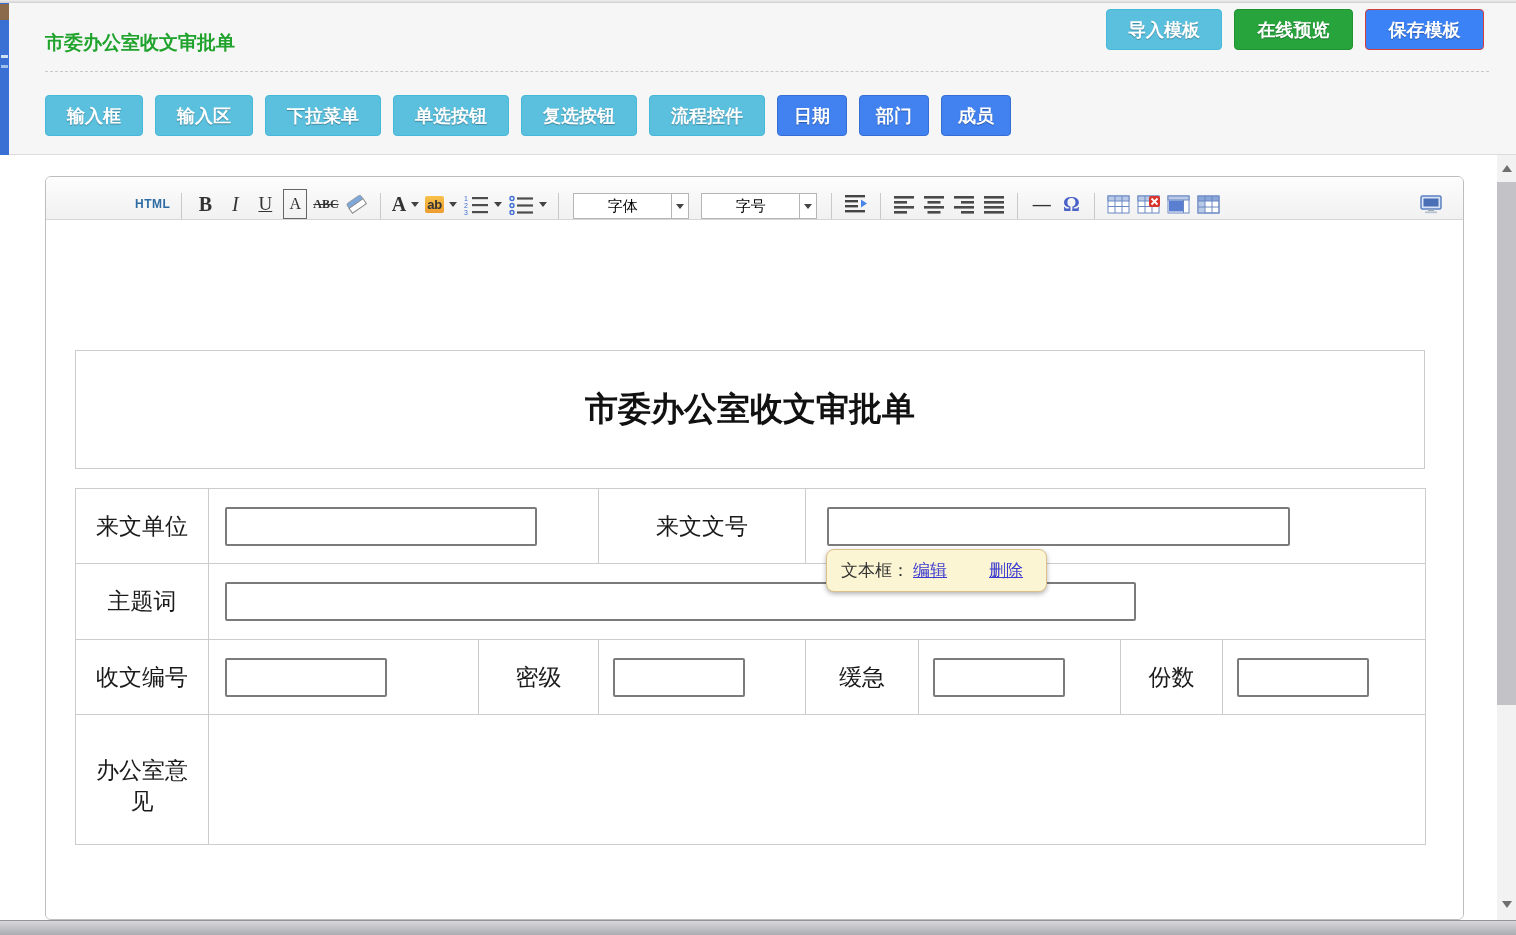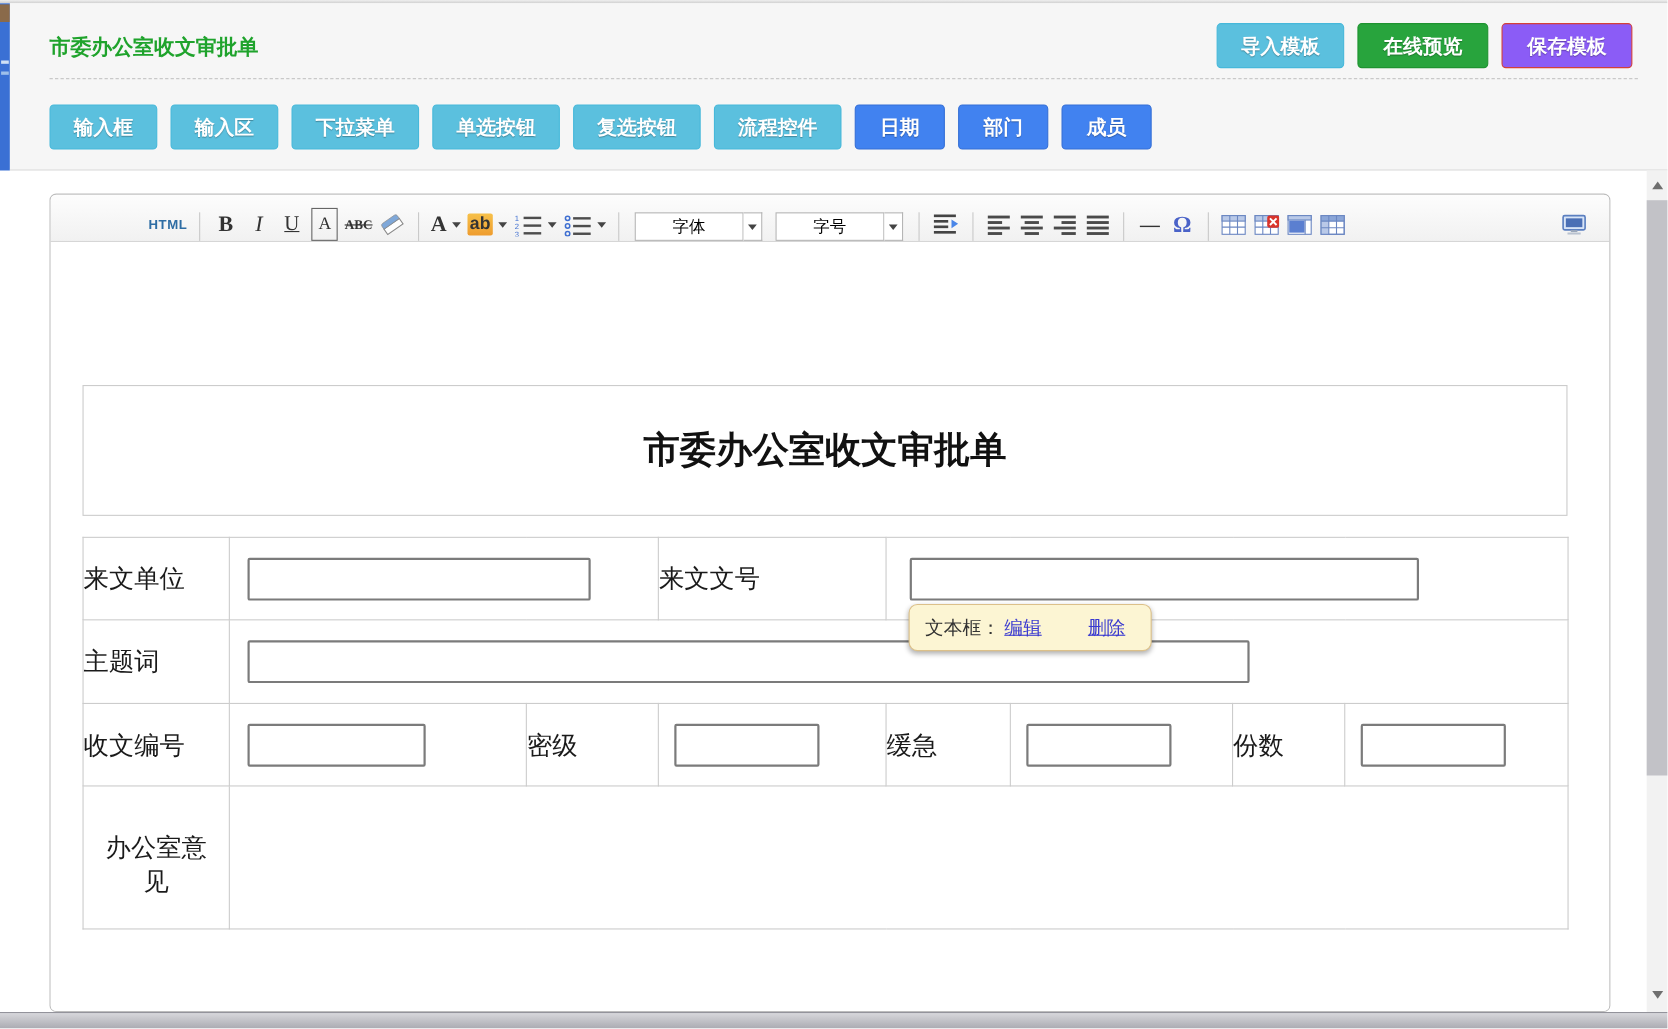--- a/index.html
+++ b/index.html
@@ -17,54 +17,54 @@
   .left-strip .frag2 { position:absolute; left:1px; top:62px; width:7px; height:3px; background:#9fc0ea; }
   .bottom-bar { position:absolute; left:0; top:920px; width:1516px; height:15px;
                 border-top:1px solid #93939b;
                 background:linear-gradient(#d7d7db,#ababb2); z-index:60; }
 
   
   .header { position:absolute; left:9px; top:3px; width:1507px; height:152px;
             background:#f6f6f6; border-bottom:1px solid #dcdcdc; }
   .page-title { position:absolute; left:36px; top:27px; font-size:19px; font-weight:bold;
                 color:#1fa32c; font-family:"Liberation Serif","DejaVu Serif",serif; }
-  .header-actions { position:absolute; top:18px; right:32px; display:flex; gap:12px; }
+  .header-actions { position:absolute; top:6px; right:32px; display:flex; gap:12px; }
   .btn { display:flex; align-items:center; justify-content:center;
          color:#fff; font-weight:bold; font-size:18px; border-radius:4px;
          font-family:"Liberation Serif","DejaVu Serif",serif;
          text-shadow:0 1px 1px rgba(0,0,0,.3); cursor:pointer; border:1px solid transparent; }
   .btn-import { width:116px; height:41px; background:#5bc0de; border-color:#46b8da; }
   .btn-preview{ width:119px; height:41px; background:#28a43d; border-color:#1e9330; }
-  .btn-save   { width:119px; height:41px; background:#8b5cf6; border-color:#d43f3a; }
+  .btn-save   { width:119px; height:41px; background:#3b82f6; border-color:#d43f3a; }
   .dashed-divider { position:absolute; left:36px; right:27px; top:68px;
                     border-top:1px dashed #c9c9c9; }
   .widget-row { position:absolute; left:36px; top:92px; display:flex; gap:12px; }
   .btn-info    { height:41px; padding:0 21px; background:#5bc0de; border-color:#46b8da; }
-  .btn-primary { height:41px; width:82px; background:#4182f0; border-color:#356fd6; }
+  .btn-primary { height:41px; width:70px; background:#4182f0; border-color:#356fd6; }
 
   
   .editor-box { position:absolute; left:45px; top:176px; width:1419px; height:744px;
                 border:1px solid #bdbdbd; border-radius:6px; background:#fff; overflow:hidden; }
   .editor-toolbar { height:43px; display:flex; align-items:flex-end; padding-left:86px;
                     background:linear-gradient(#fdfdfd,#f1f1f1); border-bottom:1px solid #d6d6d6; }
   .tb-item { display:flex; align-items:center; justify-content:center; min-width:24px; height:30px;
              margin:0 3px; cursor:pointer; color:#333;
              font-family:"Liberation Serif","DejaVu Serif",serif; }
   .tb-sep { width:1px; height:26px; background:#c9c9c9; margin:0 8px; }
   .tb-html { font-family:"Liberation Sans",sans-serif; font-weight:bold; font-size:12px;
              color:#2e6da4; letter-spacing:.5px; }
   .tb-b { font-weight:bold; font-size:20px; }
   .tb-i { font-style:italic; font-size:20px; }
   .tb-u { font-size:19px; text-decoration:underline; }
   .tb-abox { font-size:16px; border:1px solid #666; padding:0 3px; line-height:18px; }
   .tb-abc { font-size:12px; font-weight:bold; text-decoration:line-through; }
   .tb-a  { font-size:20px; font-weight:bold; }
   .caret { width:0; height:0; border-left:4px solid transparent; border-right:4px solid transparent;
            border-top:5px solid #444; margin-left:5px; }
-  .hl-ab { font-family:"Liberation Sans",sans-serif; font-weight:bold; font-size:16px;
+  .hl-ab { font-family:"Liberation Sans",sans-serif; font-weight:bold; font-size:13px;
            background:linear-gradient(#f7c14a,#ee9c2e); padding:1px 2px; border-radius:2px; position:relative; }
   .tb-select { display:flex; height:26px; margin:0 6px; cursor:pointer; }
   .tb-select .box { width:99px; background:#fff; border:1px solid #b5b5b5;
                     display:flex; align-items:center; justify-content:center;
                     font-size:15px; color:#000000; }
   .tb-select .cbox { width:17px; background:#fff; border:1px solid #b5b5b5; border-left:none;
                      display:flex; align-items:center; justify-content:center; }
   .tb-select .cbox .caret { margin:0; }
   .tb-hr { font-weight:bold; font-size:18px; letter-spacing:-1px; }
   .tb-omega { color:#4a62c8; font-size:21px; font-weight:bold; }
@@ -72,21 +72,21 @@
 
   
   .editor-content { position:relative; height:699px; background:#fff; }
   .form-title-box { position:absolute; left:29px; top:130px; width:1350px; height:119px;
                     border:1px solid #ccc; display:flex; align-items:center; justify-content:center; }
   .form-title { font-size:33px; font-weight:bold; color:#111; }
 
   table.form { position:absolute; left:29px; top:268px; width:1350px;
                border-collapse:collapse; table-layout:fixed; }
   table.form td { border:1px solid #ccc; vertical-align:middle; }
-  td.lbl { text-align:left; font-size:23px; color:#1a1a1a; }
+  td.lbl { text-align:center; font-size:23px; color:#1a1a1a; }
   td.top-align { vertical-align:top; }
   td.top-align .cell-label { display:block; text-align:center; padding:13px 14px 0 14px;
                              font-size:23px; color:#1a1a1a; line-height:31px; word-break:break-all; }
   input.fi { display:block; height:39px; border:2px solid #7b7b7b; border-radius:2px;
              background:#fff; font-size:17px; color:#222; padding:0 8px; outline:none; }
 
   
   .tooltip { position:absolute; left:826px; top:549px; height:43px; width:221px; z-index:50;
              background:#fcf5d3; border:1px solid #dcc089; border-radius:8px;
              box-shadow:0 2px 5px rgba(0,0,0,.3);

